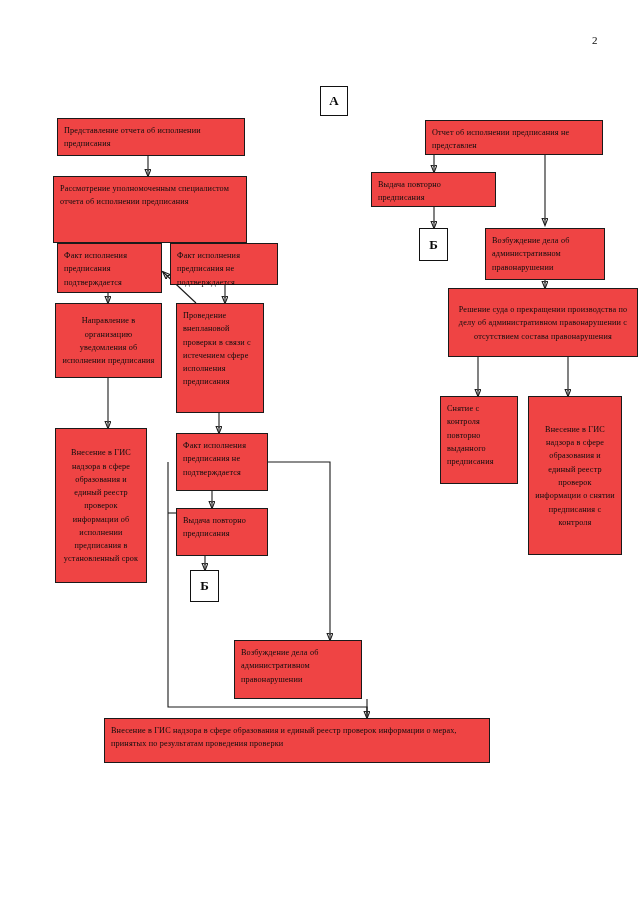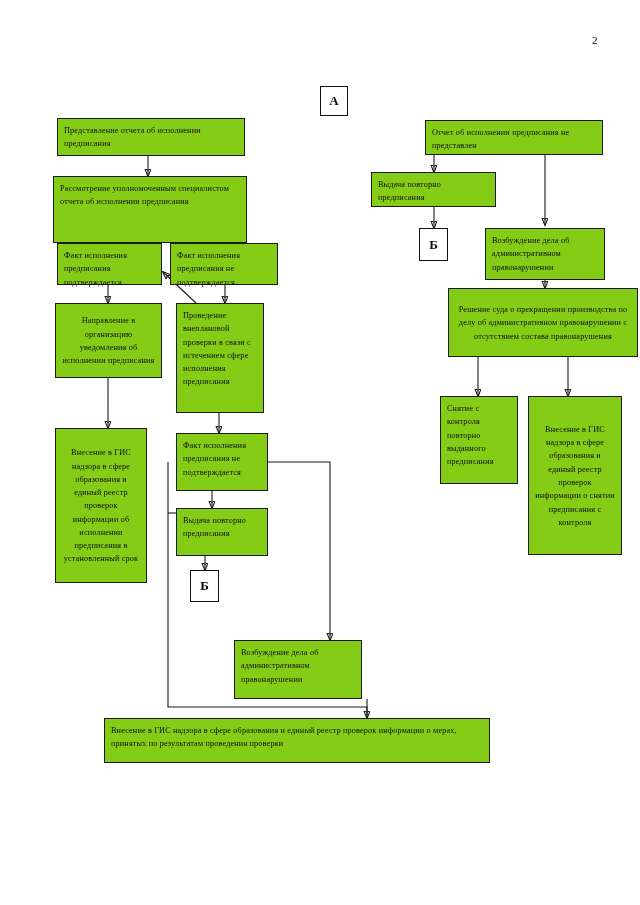--- a/index.html
+++ b/index.html
@@ -15,21 +15,21 @@
     position: relative;
     width: 640px;
     height: 905px;
     background: #ffffff;
     overflow: hidden;
   }
   .node {
     position: absolute;
     box-sizing: border-box;
     border: 1px solid #1a1a1a;
-    background: #84cc16;
+    background: #ef4444;
     font-size: 8.2px;
     line-height: 1.62;
     padding: 5px 6px 4px 6px;
     color: #0d0d0d;
     letter-spacing: 0.02em;
   }
   .node.just { text-align: justify; text-align-last: left; }
   .node.center { text-align: center; }
   .node.left { text-align: left; }
   .node.vcenter {
@@ -125,21 +125,21 @@
   <div class="conn-node" style="left:320px; top:86px; width:28px; height:30px;">А</div>
 
   <div class="conn-node" style="left:190px; top:570px; width:29px; height:32px;">Б</div>
 
   <div class="conn-node" style="left:419px; top:228px; width:29px; height:33px;">Б</div>
 
   <div class="node just left" style="left:57px; top:118px; width:188px; height:38px;">Представление отчета об исполнении предписания</div>
 
   <div class="node just left" style="left:53px; top:176px; width:194px; height:67px;">Рассмотрение уполномоченным специалистом отчета об исполнении предписания</div>
 
-  <div class="node just left" style="left:57px; top:243px; width:105px; height:42px;">Факт исполнения предписания подтверждается</div>
+  <div class="node just left" style="left:57px; top:243px; width:105px; height:50px;">Факт исполнения предписания подтверждается</div>
 
   <div class="node just left" style="left:170px; top:243px; width:108px; height:42px;">Факт исполнения предписания не подтверждается</div>
 
   <div class="node center vcenter" style="left:55px; top:303px; width:107px; height:75px;">Направление в организацию уведомления об исполнении предписания</div>
 
   <div class="node left" style="left:176px; top:303px; width:88px; height:110px;">Проведение внеплановой проверки в связи с истечением сфере исполнения предписания</div>
 
   <div class="node center vcenter" style="left:55px; top:428px; width:92px; height:155px;">Внесение в ГИС надзора в сфере образования и единый реестр проверок информации об исполнении предписания в установленный срок</div>
 
   <div class="node left" style="left:176px; top:433px; width:92px; height:58px;">Факт исполнения предписания не подтверждается</div>

